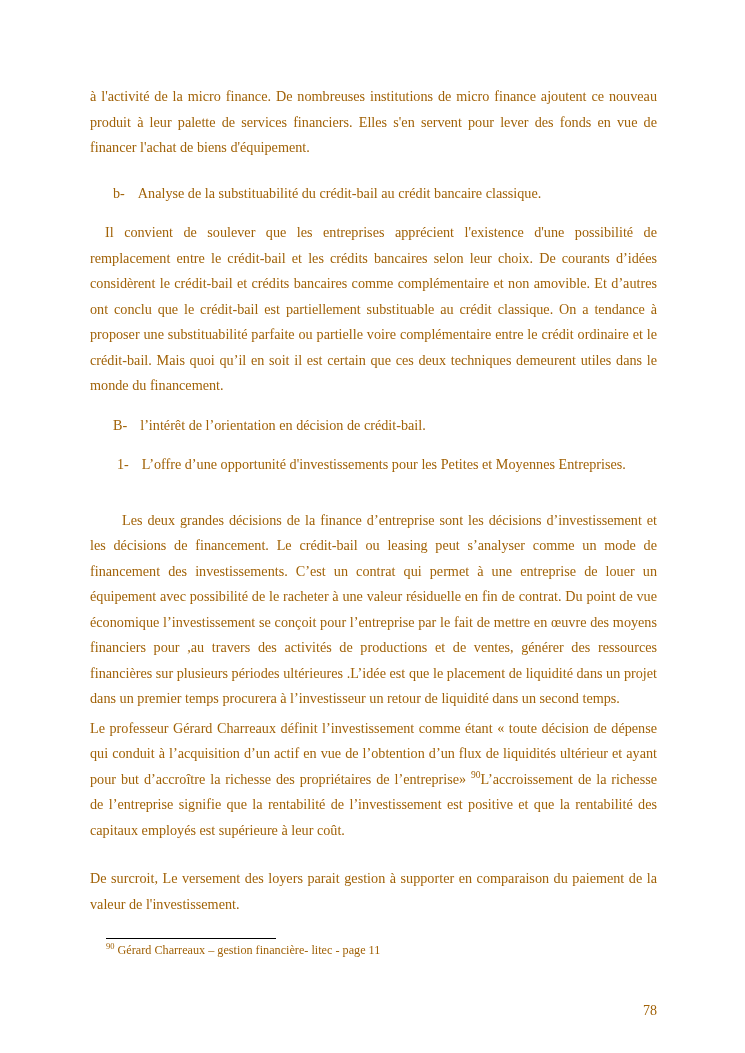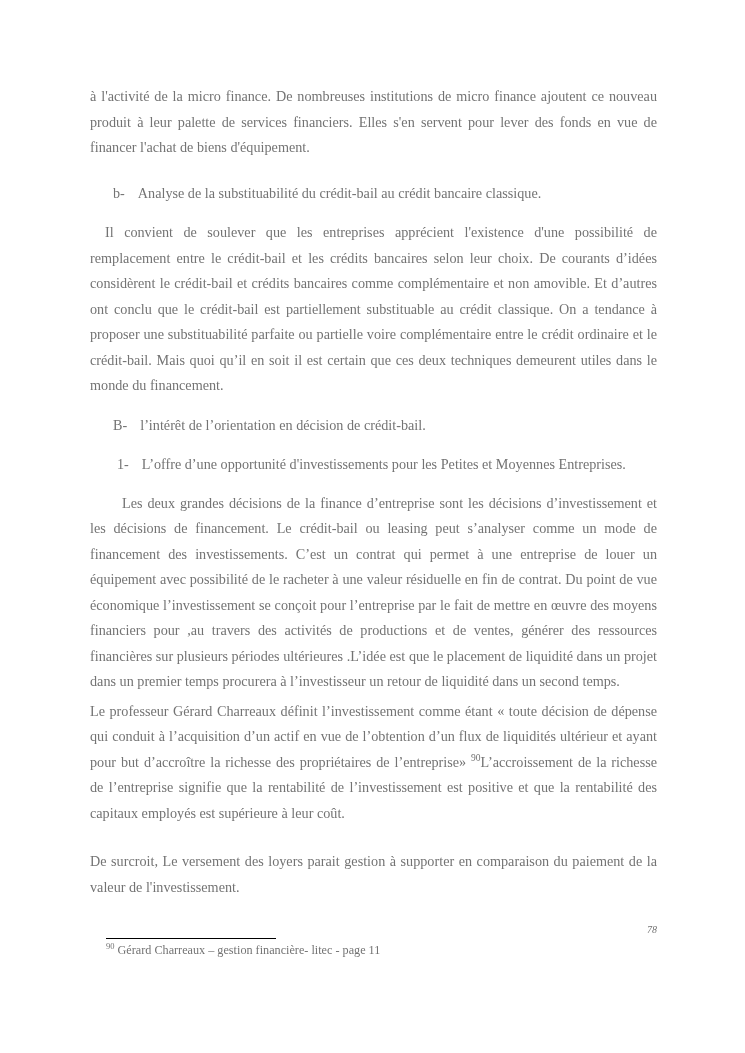--- a/index.html
+++ b/index.html
@@ -6,21 +6,21 @@
     margin: 0;
     padding: 0;
     background: #ffffff;
   }
   .page {
     position: relative;
     width: 745px;
     height: 1053px;
     background: #ffffff;
     font-family: "Liberation Serif", "DejaVu Serif", serif;
-    color: #737373;
+    color: #a16207;
     overflow: hidden;
     box-sizing: border-box;
   }
   .content {
     position: absolute;
     top: 84px;
     left: 90px;
     width: 567px;
   }
   .para {
@@ -32,21 +32,21 @@
   .para.indent-sm { text-indent: 15px; }
   .para.indent-lg { text-indent: 32px; }
   .heading {
     font-size: 14.2px;
     line-height: 25.5px;
     margin: 0 0 14px 0;
     padding-left: 23px;
     text-align: left;
   }
   .heading.mt { margin-top: 20px; }
-  .heading.num { padding-left: 27px; margin-bottom: 13px; }
+  .heading.num { padding-left: 27px; margin-bottom: 30px; }
   .heading .marker {
     display: inline-block;
     margin-right: 13px;
   }
   .para-ls { margin-bottom: 4px; }
   .para-ch { margin-bottom: 23px; }
   sup.fnref {
     font-size: 9.5px;
     line-height: 0;
     vertical-align: super;
@@ -67,25 +67,24 @@
     font-size: 12.2px;
     line-height: 17px;
   }
   .footnote-text sup {
     font-size: 8.5px;
     line-height: 0;
     vertical-align: super;
   }
   .page-number {
     position: absolute;
-    top: 922px;
+    top: 1003px;
     right: 88px;
-    font-size: 10px;
+    font-size: 14px;
     line-height: 16px;
-    font-style: italic;
   }
 </style>
 </head>
 <body>
 
 <div class="page">
 
   <div class="content">
 
     <p class="para">à l'activité de la micro finance. De nombreuses institutions de micro finance ajoutent ce nouveau produit à leur palette de services financiers. Elles s'en servent pour lever des fonds en vue de financer l'achat de biens d'équipement.</p>

